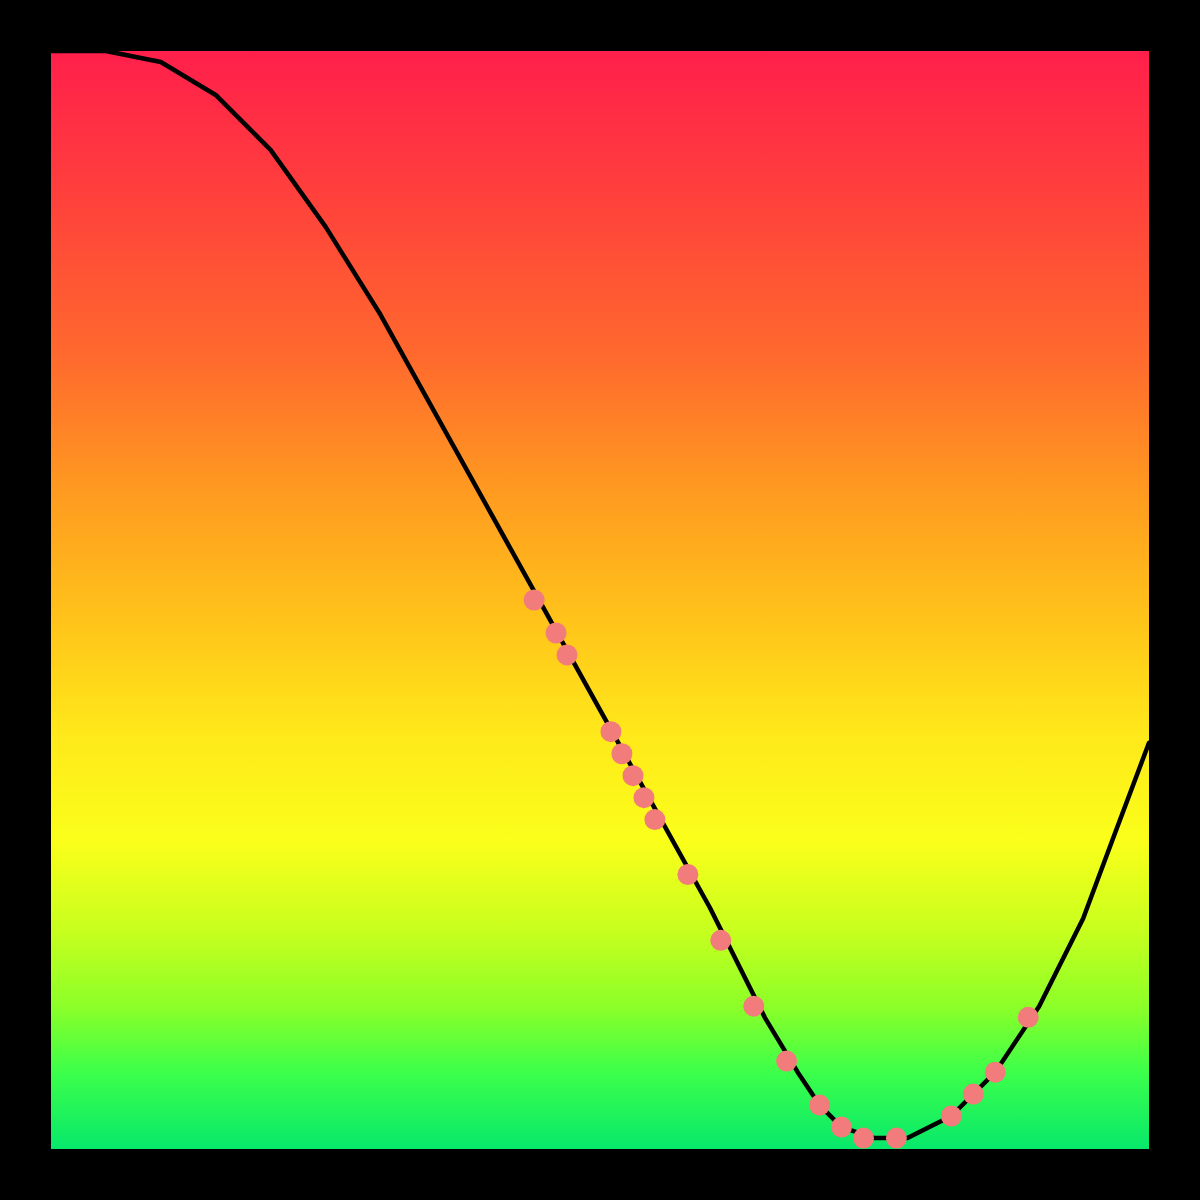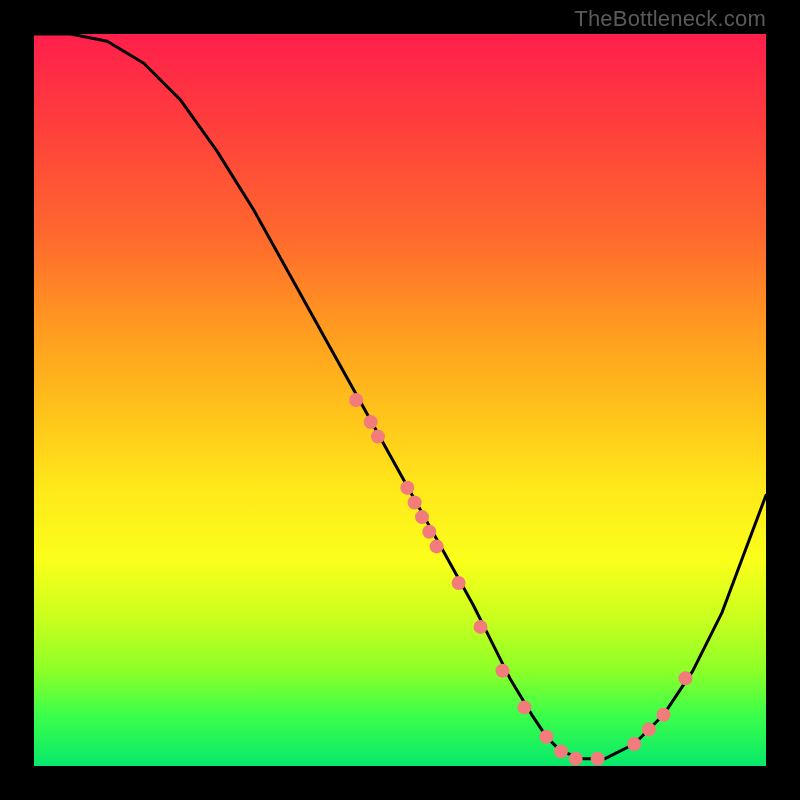--- a/index.html
+++ b/index.html
@@ -56,21 +56,20 @@
     font-weight: 500;
     letter-spacing: 0.2px;
     user-select: none;
   }
 </style>
 </head>
 <body>
 
 <div class="frame">
 
-  <div class="watermark">TheBottleneck.com</div>
 
   <div class="plot-area">
     <svg class="curve" viewBox="0 0 732 732" preserveAspectRatio="none">
       <path id="curve-path" fill="none" stroke="#000" stroke-width="3" stroke-linecap="round" stroke-linejoin="round" d="M0.0 0.0 L36.6 0.0 L73.2 7.3 L109.8 29.3 L146.4 65.9 L183.0 117.1 L219.6 175.7 L256.2 241.6 L292.8 307.4 L329.4 373.3 L366.0 439.2 L402.6 505.1 L439.2 571.0 L453.8 600.2 L475.8 644.2 L497.8 680.8 L512.4 702.7 L527.0 717.4 L549.0 724.7 L571.0 724.7 L600.2 710.0 L629.5 680.8 L658.8 636.8 L688.1 578.3 L710.0 519.7 L732.0 461.2"></path>
       <g id="marker-group">
           <circle cx="322.1" cy="366.0" r="7" fill="#f27b7b"></circle>
           <circle cx="336.7" cy="388.0" r="7" fill="#f27b7b"></circle>
           <circle cx="344.0" cy="402.6" r="7" fill="#f27b7b"></circle>
           <circle cx="373.3" cy="453.8" r="7" fill="#f27b7b"></circle>
           <circle cx="380.6" cy="468.5" r="7" fill="#f27b7b"></circle>

